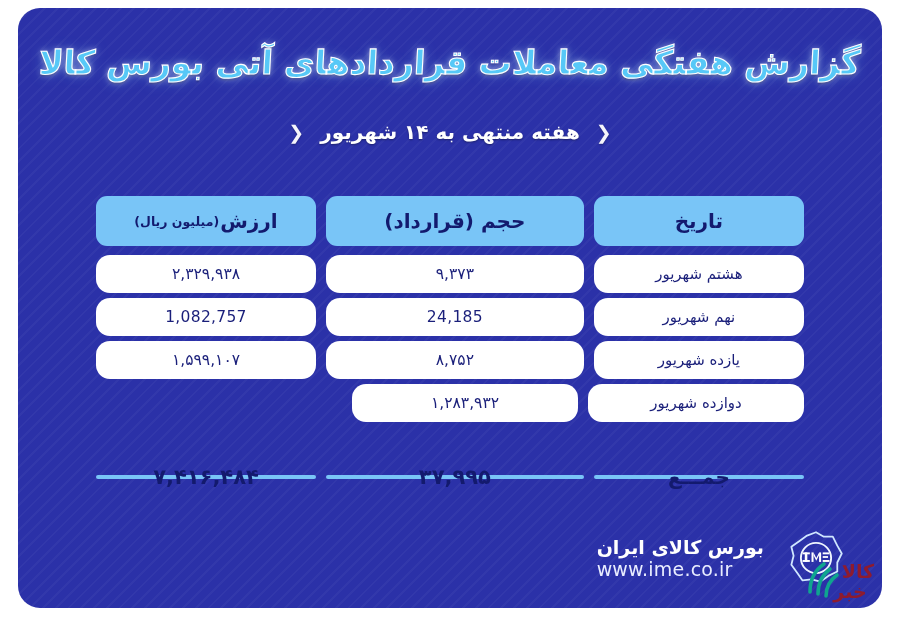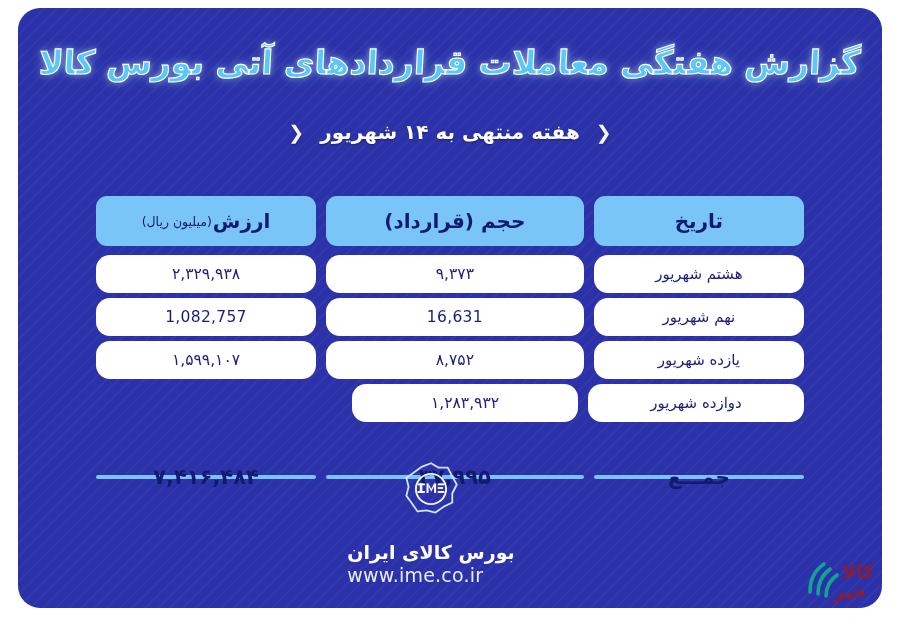--- a/index.html
+++ b/index.html
@@ -133,21 +133,21 @@
   .header-row .cell {
     background: #79c5f7;
     color: #131a6e;
     font-size: 20px;
     font-weight: bold;
     border-radius: 11px;
   }
 
   .header-row .cell .unit {
     font-size: 12.5px;
-    font-weight: normal;
+    font-weight: bold;
     margin-right: 1px;
   }
 
   .total-row .cell {
     background: #79c5f7;
     color: #131a6e;
     font-size: 21px;
     font-weight: bold;
     border-radius: 11px;
     letter-spacing: 1px;
@@ -159,21 +159,21 @@
   .body-row .cell { font-size: 15.5px; font-weight: normal; }
   .body-row .col-date { font-size: 15px; }
 
   
   .footer {
     position: absolute;
     bottom: 22px;
     left: 0;
     width: 100%;
     display: flex;
-    flex-direction: column;
+    flex-direction: row;
     align-items: center;
     justify-content: flex-start;
     padding-right: 38px;
     gap: 24px;
   }
 
   .footer-text {
     display: flex;
     flex-direction: column;
     align-items: flex-end;
@@ -235,21 +235,21 @@
       </div>
 
       <div class="trow body-row">
         <div class="cell col-date">هشتم شهریور</div>
         <div class="cell col-volume">۹,۳۷۳</div>
         <div class="cell col-value">۲,۳۲۹,۹۳۸</div>
       </div>
 
       <div class="trow body-row">
         <div class="cell col-date">نهم شهریور</div>
-        <div class="cell col-volume">16,631</div>
+        <div class="cell col-volume">24,185</div>
         <div class="cell col-value">1,082,757</div>
       </div>
 
       <div class="trow body-row">
         <div class="cell col-date">یازده شهریور</div>
         <div class="cell col-volume">۸,۷۵۲</div>
         <div class="cell col-value">۱,۵۹۹,۱۰۷</div>
       </div>
 
       <div class="trow body-row">

